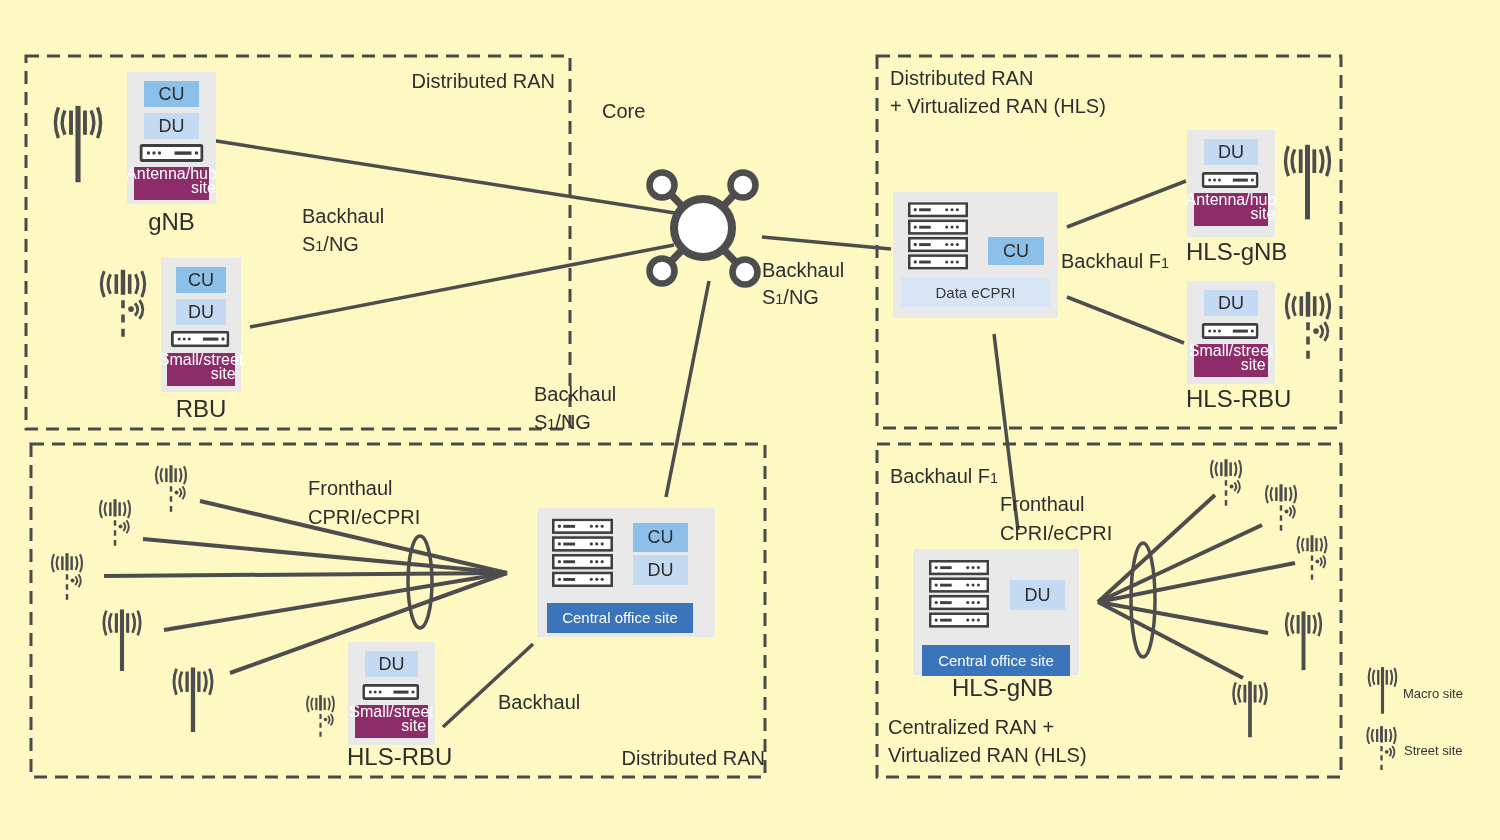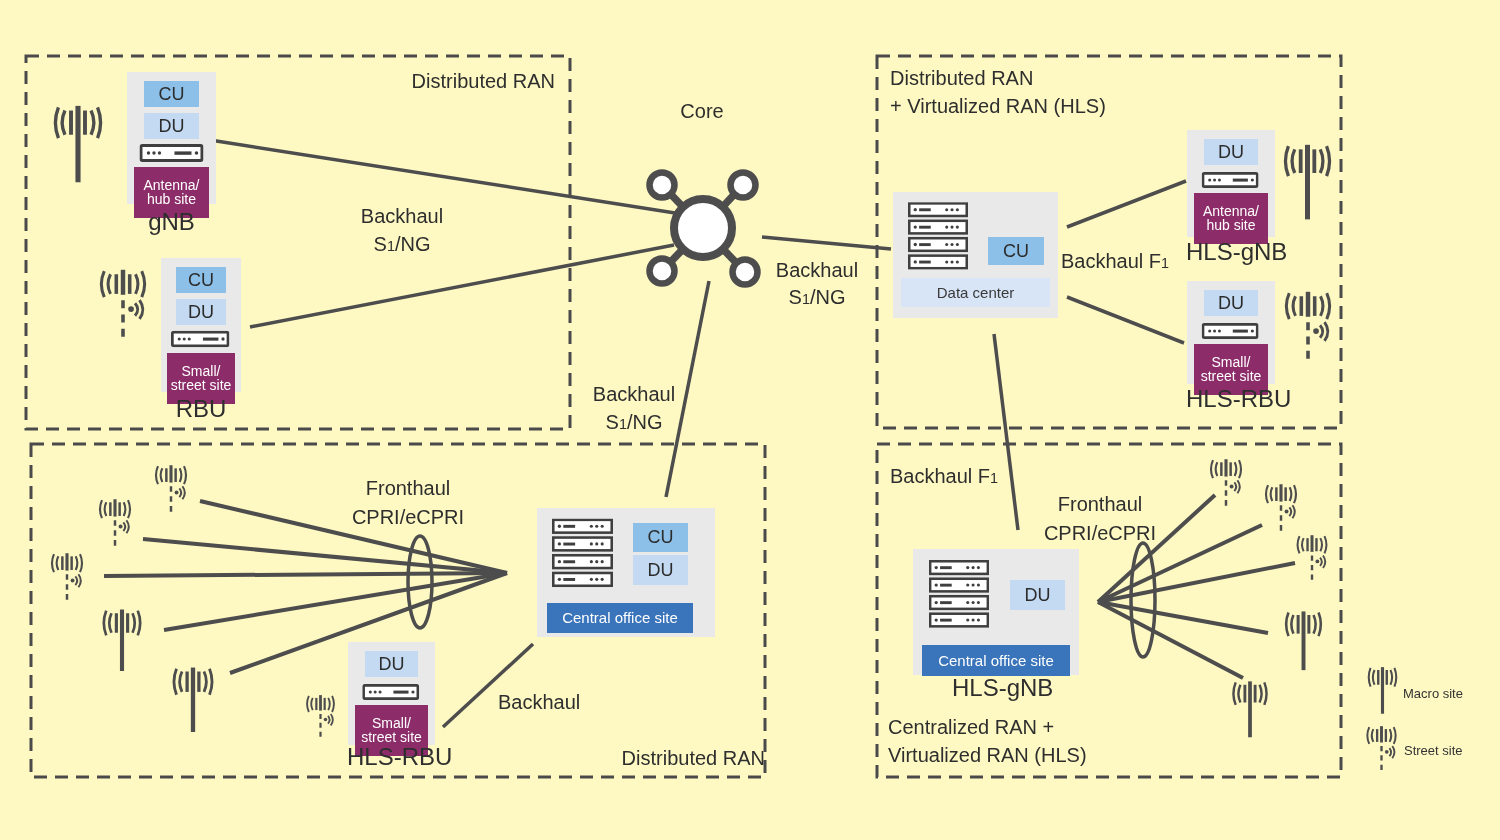--- a/index.html
+++ b/index.html
@@ -4,39 +4,39 @@
 <style>
   :root{
     --cu:#8cc0e8; --du:#c3daf2; --site-purple:#8c2d6a; --central-office-blue:#3a74ba;
     --data-center-blue:#d7e5f6; --panel-gray:#e9e9e9; --line:#4d4d4d; --text:#2d2d2d;
   }
   html,body{margin:0;padding:0;background:#fff;}
   #canvas{position:relative;width:1500px;height:840px;background:#fef9c3;overflow:hidden;
     font-family:"Liberation Sans","DejaVu Sans",sans-serif;color:var(--text);}
   #bg{position:absolute;left:0;top:0;}
   .lbl{position:absolute;font-size:20px;line-height:28px;color:#2e2e2e;white-space:nowrap;}
-  .ctr{text-align:center;}
+  .ctr{text-align:left;}
   .rgt{text-align:right;}
   .nlbl{position:absolute;font-size:24px;line-height:22px;text-align:center;color:#2e2e2e;white-space:nowrap;}
   .leg{position:absolute;font-size:13px;color:#333;white-space:nowrap;}
   .small-one{font-size:0.72em;}
   .np,.bigp{position:absolute;background:var(--panel-gray);}
   .cuBox,.duBox{position:absolute;left:19%;width:62%;height:26px;font-size:18px;line-height:26px;
     text-align:center;color:#2c2c2c;}
   .cuBox{background:var(--cu);}
   .duBox{background:var(--du);}
   .np .cuBox{top:9px;} .np .duBox{top:41px;}
   .np .srv{position:absolute;left:13%;top:72px;width:73%;height:18px;}
   .np .site{top:95px;}
   .np-hls .duBox{top:9px;}
   .np-hls .srv{position:absolute;left:13%;top:42px;width:73%;height:16px;}
   .np-hls .site{top:63px;}
-  .site{position:absolute;left:8%;width:84%;height:51px;background:var(--site-purple);
-    color:#fff;font-size:14px;line-height:13.5px;text-align:center;display:flex;
-    flex-direction:column;justify-content:center;}
+  .site{position:absolute;left:8%;width:84%;height:33px;background:var(--site-purple);
+    color:#fff;font-size:16px;line-height:13.5px;text-align:center;display:flex;
+    justify-content:center;}
   .site span{display:block;}
   .bigbar{position:absolute;text-align:center;font-size:15px;}
   .bar-dc{background:var(--data-center-blue);color:#3a3a3a;}
   .bar-co{background:var(--central-office-blue);color:#fff;margin-top:8px;}
   .abs{position:absolute;}
 </style>
 </head>
 <body>
 
 <div id="canvas">
@@ -255,21 +255,21 @@
         <span>street site</span>
   </div>
 </div>
 <div class="nlbl" style="left:157px;top:398px;width:88px;">RBU</div>
 
 <div class="bigp" style="left:893px;top:192px;width:165px;height:126px;">
   <svg class="abs" style="left:15px;top:10px;" width="60" height="68" viewBox="0 0 62 70">
         <use href="#rack4"></use>
       </svg>
   <div class="cuBox abs" style="left:95px;top:45px;width:56px;height:28px;line-height:28px;">CU</div>
-  <div class="bigbar bar-dc" style="left:8px;top:86px;width:149px;height:29px;line-height:29px;">Data center</div>
+  <div class="bigbar bar-dc" style="left:8px;top:86px;width:149px;height:29px;line-height:29px;">Data eCPRI</div>
 </div>
 
 <div class="np np-hls" style="left:1187px;top:130px;width:88px;height:107px;">
   <div class="duBox">DU</div>
   <svg class="srv" viewBox="0 0 64 18">
         <use href="#srv-a"></use>
       </svg>
   <div class="site">
     <span>Antenna/</span>
         <span>hub site</span>

